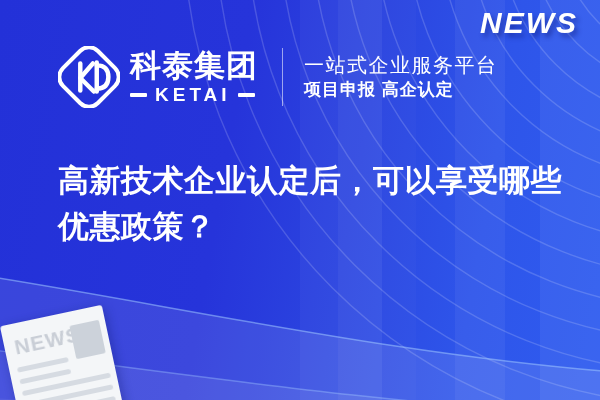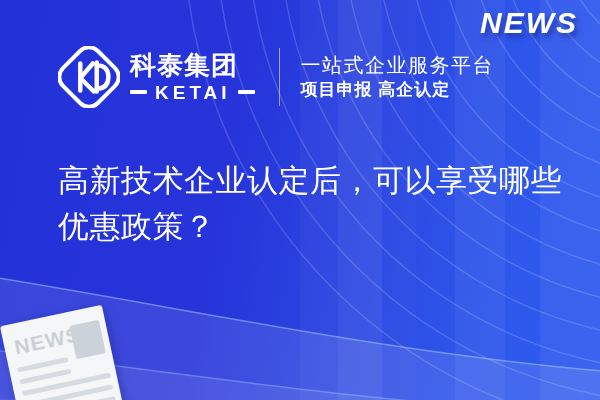--- a/index.html
+++ b/index.html
@@ -85,21 +85,21 @@
   }
   .logo-mark svg { display: block; width: 100%; height: 100%; }
 
   .logo-wordmark {
     display: flex;
     flex-direction: column;
     justify-content: center;
   }
   .logo-cn {
     color: #ffffff;
-    font-size: 26px;
+    font-size: 31px;
     font-weight: bold;
     letter-spacing: 1px;
     line-height: 1.05;
     white-space: nowrap;
   }
   .logo-en-row {
     display: flex;
     align-items: center;
     margin-top: 3px;
     white-space: nowrap;
@@ -164,21 +164,21 @@
   }
 
   
   .headline {
     position: absolute;
     left: 58px;
     top: 158px;
     width: 512px;
     color: #ffffff;
     font-size: 31px;
-    font-weight: normal;
+    font-weight: bold;
     line-height: 1.48;
     letter-spacing: 0.5px;
   }
 
   
   .newspaper {
     position: absolute;
     left: 8px;
     top: 312px;
     width: 112px;

